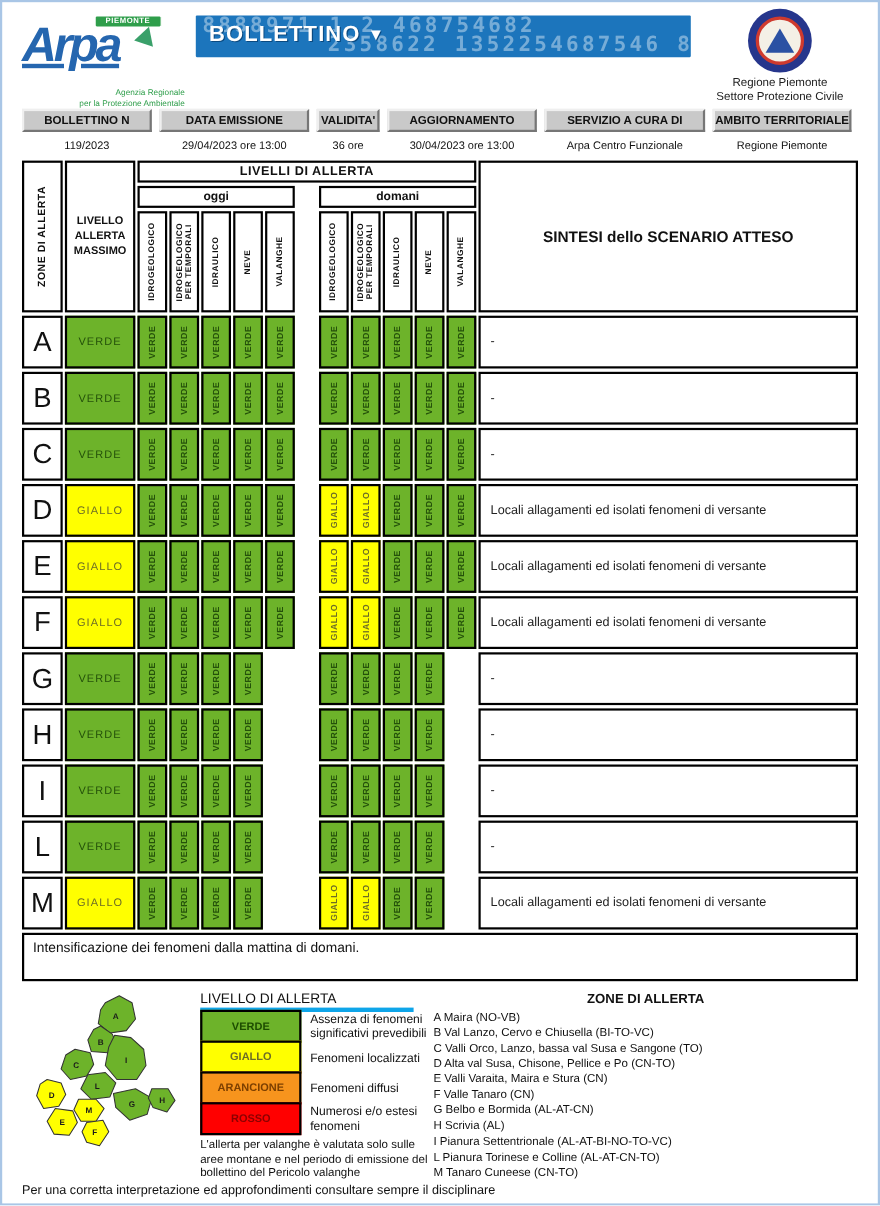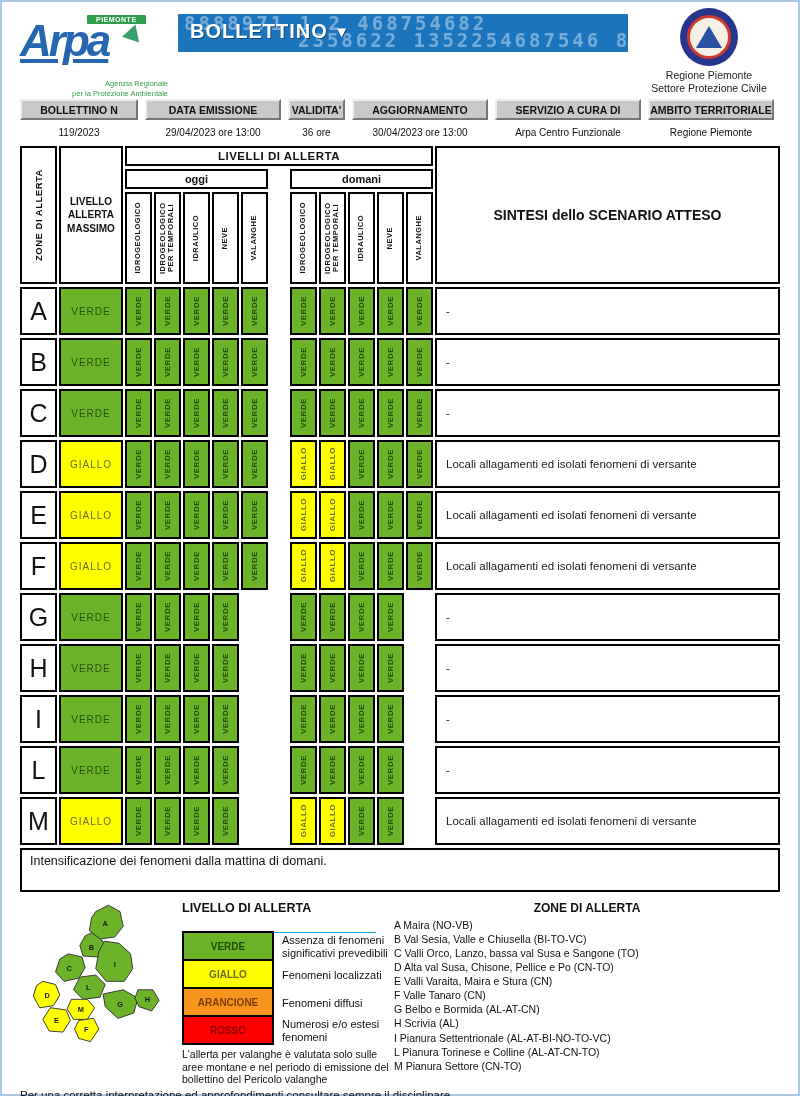--- a/index.html
+++ b/index.html
@@ -60,21 +60,21 @@
   .sintesi { justify-content:flex-start; padding-left:9px; font-size:11.5px; color:#222; }
   .noterow { justify-content:flex-start; align-items:flex-start; padding:4px 8px; font-size:12.5px; }
 
   
   .bottom { display:flex; margin-top:9px; }
   .quadro { width:150px; padding-top:6px; }
   .q-title { font-weight:bold; font-size:12px; letter-spacing:.2px; }
   .q-text { font-weight:bold; font-size:12px; margin:16px 0 0 20px; line-height:1.3; }
   .mapwrap { width:162px; }
   .legend { width:208px; }
-  .l-title { font-weight:bold; font-size:12.5px; border-bottom:1px solid #0ea5e9; padding-bottom:17px; margin-right:14px; }
+  .l-title { font-weight:normal; font-size:12.5px; border-bottom:4px solid #0ea5e9; padding-bottom:1px; margin-right:14px; }
   .l-row { display:flex; align-items:center; }
   .sw { width:92px; height:30px; border:2px solid #000; display:flex; align-items:center; justify-content:center; font-size:10px; font-weight:bold; flex:none; margin-top:-2px; }
   .sw-verde{color:#1d4d00}.sw-giallo{color:#6d6d26}.sw-arancione{color:#7c3f00}.sw-rosso{color:#8c0000}
   .l-desc { font-size:11px; line-height:1.15; margin-left:8px; }
   .l-note { font-size:10.5px; line-height:1.2; margin-top:3px; }
   .zones { flex:1; padding-left:4px; }
   .z-title { font-weight:bold; font-size:12px; text-align:center; margin-bottom:3px; }
   .z-item { font-size:10.5px; line-height:1.34; white-space:nowrap; }
 
   
@@ -591,28 +591,28 @@
       </div>
       <div class="l-row">
         <div class="sw sw-rosso" style="background: rgb(255, 0, 0);">ROSSO</div>
         <div class="l-desc">Numerosi e/o estesi fenomeni</div>
       </div>
       <div class="l-note">L'allerta per valanghe è valutata solo sulle aree montane e nel periodo di emissione del bollettino del Pericolo valanghe</div>
     </div>
     <div class="zones">
       <div class="z-title">ZONE DI ALLERTA</div>
       <div class="z-item">A Maira (NO-VB)</div>
-      <div class="z-item">B Val Sesia, Valle e Chiusella (BI-TO-VC)</div>
+      <div class="z-item">B Val Lanzo, Cervo e Chiusella (BI-TO-VC)</div>
       <div class="z-item">C Valli Orco, Lanzo, bassa val Susa e Sangone (TO)</div>
       <div class="z-item">D Alta val Susa, Chisone, Pellice e Po (CN-TO)</div>
       <div class="z-item">E Valli Varaita, Maira e Stura (CN)</div>
       <div class="z-item">F Valle Tanaro (CN)</div>
       <div class="z-item">G Belbo e Bormida (AL-AT-CN)</div>
       <div class="z-item">H Scrivia (AL)</div>
       <div class="z-item">I Pianura Settentrionale (AL-AT-BI-NO-TO-VC)</div>
       <div class="z-item">L Pianura Torinese e Colline (AL-AT-CN-TO)</div>
-      <div class="z-item">M Pianura Settore (CN-TO)</div>
+      <div class="z-item">M Tanaro Cuneese (CN-TO)</div>
     </div>
   </div>
 
   <div class="disc">Per una corretta interpretazione ed approfondimenti consultare sempre il disciplinare</div>
 
 </div>
 
 </body></html>

